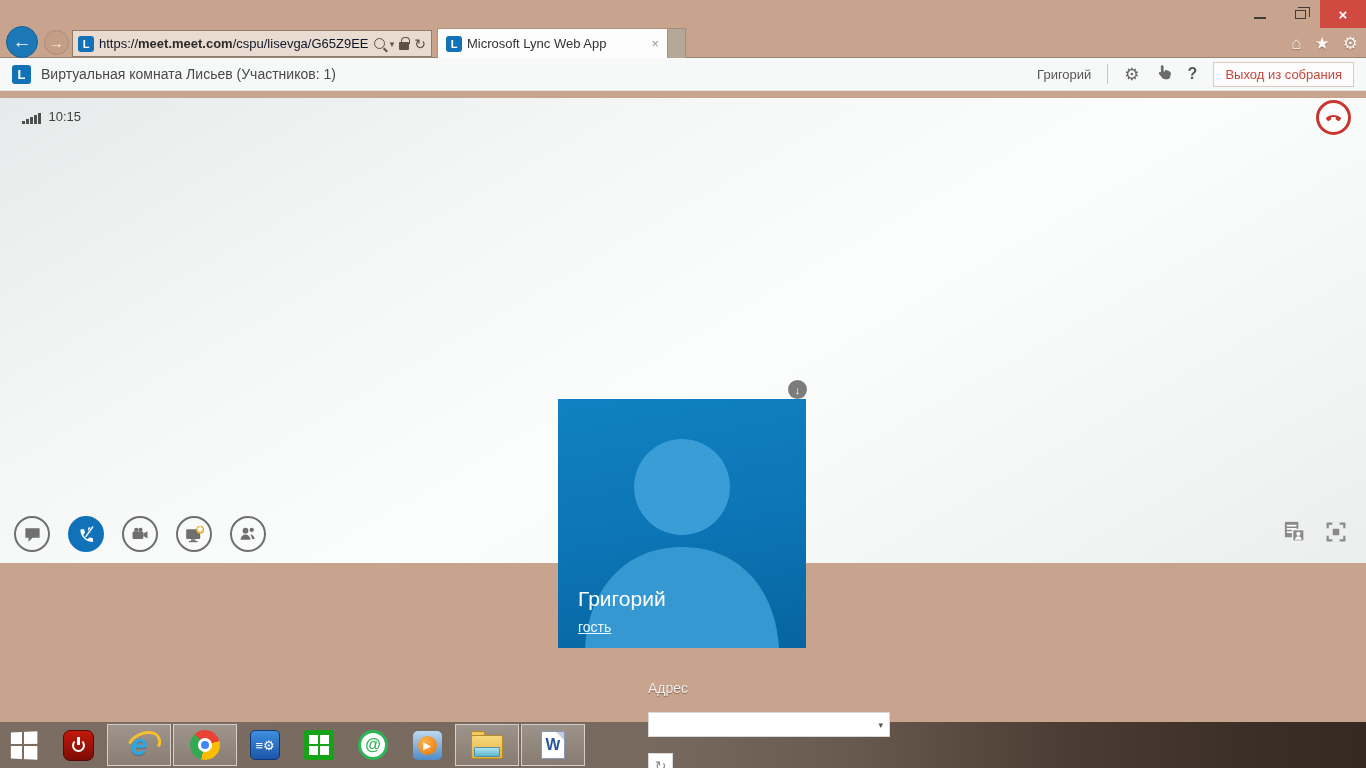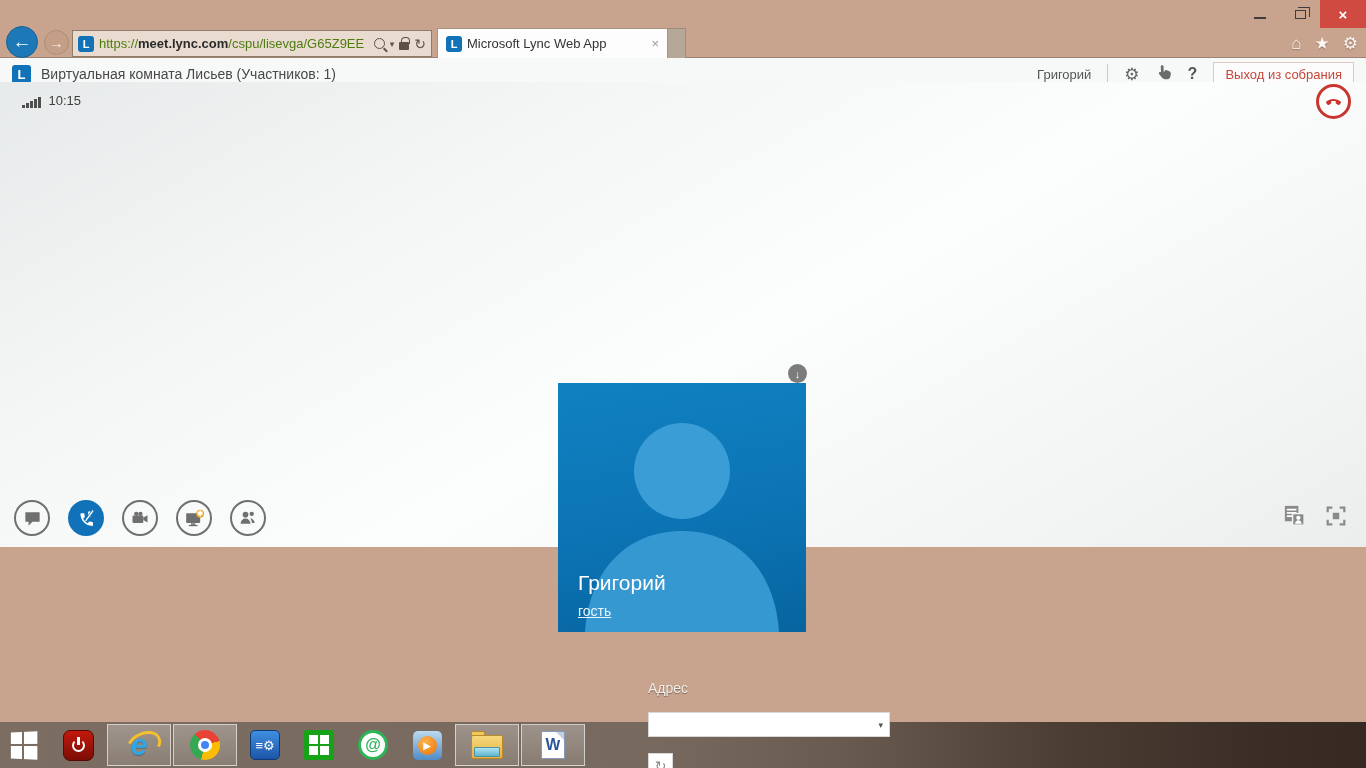--- a/index.html
+++ b/index.html
@@ -13,21 +13,21 @@
   .win-btn.close { width:46px; background:#d04a42; color:#fff; font-weight:bold; }
   .glyph-min { width:12px; height:2px; background:#3d3d3d; margin-top:8px; }
   .glyph-restore { width:11px; height:9px; border:1.5px solid #3d3d3d; position:relative; background:transparent; }
   .glyph-restore:before { content:""; position:absolute; top:-4px; left:2px; width:11px; height:9px; border:1.5px solid #3d3d3d; border-bottom:none; border-left:none; }
 
   .nav-back { position:absolute; left:6px; top:26px; width:32px; height:32px; border-radius:50%; background:#1c78b6; border:1px solid #15639a; color:#fff; font-size:19px; display:flex; align-items:center; justify-content:center; }
   .nav-fwd  { position:absolute; left:44px; top:30px; width:25px; height:25px; border-radius:50%; background:#c49e86; border:1px solid #ae8d76; color:#fdf8f4; font-size:14px; display:flex; align-items:center; justify-content:center; }
 
   .addressbar { position:absolute; left:72px; top:30px; width:360px; height:27px; background:#e9dbcf; border:1px solid #8f7c6a; display:flex; align-items:center; padding:0 5px; font-size:13px; white-space:nowrap; overflow:hidden; }
   .favicon { width:16px; height:16px; border-radius:3px; background:#1272b8; color:#fff; font-size:11px; font-weight:bold; display:flex; align-items:center; justify-content:center; flex:0 0 auto; margin-right:5px; }
-  .url-scheme, .url-path { color:#4d7c0f; }
+  .url-scheme, .url-path { color:#0f172a; }
   .url-domain { color:#2b2b2b; font-weight:bold; }
   .addr-icons { margin-left:auto; display:flex; align-items:center; gap:5px; color:#5d5146; }
   .icon-search { width:11px; height:11px; border:1.8px solid #5d5146; border-radius:50%; position:relative; }
   .icon-search:after { content:""; position:absolute; width:5px; height:1.8px; background:#5d5146; transform:rotate(45deg); left:8px; top:10px; }
   .icon-lock { width:10px; height:8px; background:#5d5146; border-radius:1px; position:relative; margin-top:4px; }
   .icon-lock:before { content:""; position:absolute; top:-5px; left:1.5px; width:7px; height:6px; border:1.8px solid #5d5146; border-bottom:none; border-radius:4px 4px 0 0; }
   .caret { font-size:9px; color:#5d5146; }
   .icon-refresh { font-size:14px; color:#5d5146; }
 
   .tab { position:absolute; left:437px; top:28px; width:231px; height:30px; background:#fdfdfd; border:1px solid #a9947f; border-bottom:none; display:flex; align-items:center; padding:0 8px; font-size:13px; color:#333; }
@@ -42,21 +42,21 @@
   .lync-logo { width:19px; height:19px; border-radius:3px; background:#1272b8; color:#fff; font-weight:bold; font-size:13px; display:flex; align-items:center; justify-content:center; margin-right:10px; }
   .room-title { font-size:14px; color:#484848; }
   .lyncbar-right { margin-left:auto; display:flex; align-items:center; gap:16px; }
   .user-name { font-size:13px; color:#555; }
   .vdiv { width:1px; height:20px; background:#c9c9c9; }
   .hdr-ico { color:#666; font-size:17px; line-height:1; }
   .help { font-weight:bold; font-size:16px; color:#555; }
   .exit-btn { border:1px solid #ddc9c4; background:#fdfcfc; color:#c5473a; font-size:13px; padding:4px 11px; }
 
   
-  .content { position:absolute; top:82px; left:0; width:1366px; height:465px; background:linear-gradient(150deg,#e7eaea 0%,#f5f7f7 30%,#fcfdfd 55%,#f2f4f4 85%,#eceeee 100%); }
+  .content { position:absolute; top:98px; left:0; width:1366px; height:465px; background:linear-gradient(150deg,#e7eaea 0%,#f5f7f7 30%,#fcfdfd 55%,#f2f4f4 85%,#eceeee 100%); }
   .call-status { position:absolute; left:22px; top:11px; display:flex; align-items:flex-end; gap:8px; }
   .sigbars { display:flex; align-items:flex-end; gap:1.5px; }
   .sigbars i { display:block; width:2.5px; background:#4f4f4f; }
   .call-time { font-size:13px; color:#3f3f3f; }
 
   .hangup { position:absolute; right:15px; top:2px; width:35px; height:35px; border-radius:50%; border:3px solid #c9362f; background:#fdfdfd; display:flex; align-items:center; justify-content:center; }
 
   .tile { position:absolute; left:558px; top:301px; width:248px; height:249px; background:linear-gradient(170deg,#1081c2 0%,#0c74b4 55%,#07649f 100%); overflow:hidden; }
   .tile svg { position:absolute; top:0; left:0; }
   .tile-name { position:absolute; left:20px; bottom:37px; color:#fff; font-size:21px; font-weight:400; }
@@ -138,21 +138,21 @@
     <div class="nav-back">
         <span>←</span>
       </div>
     <div class="nav-fwd">
         <span>→</span>
       </div>
 
     <div class="addressbar">
       <span class="favicon">L</span>
       <span class="url-scheme">https://</span>
-        <span class="url-domain">meet.lync.com</span>
+        <span class="url-domain">meet.meet.com</span>
         <span class="url-path">/cspu/lisevga/G65Z9EE</span>
       <span class="addr-icons">
         <span class="icon-search"></span>
         <span class="caret">▾</span>
         <span class="icon-lock"></span>
         <span class="icon-refresh">↻</span>
       </span>
     </div>
 
     <div class="tab">

